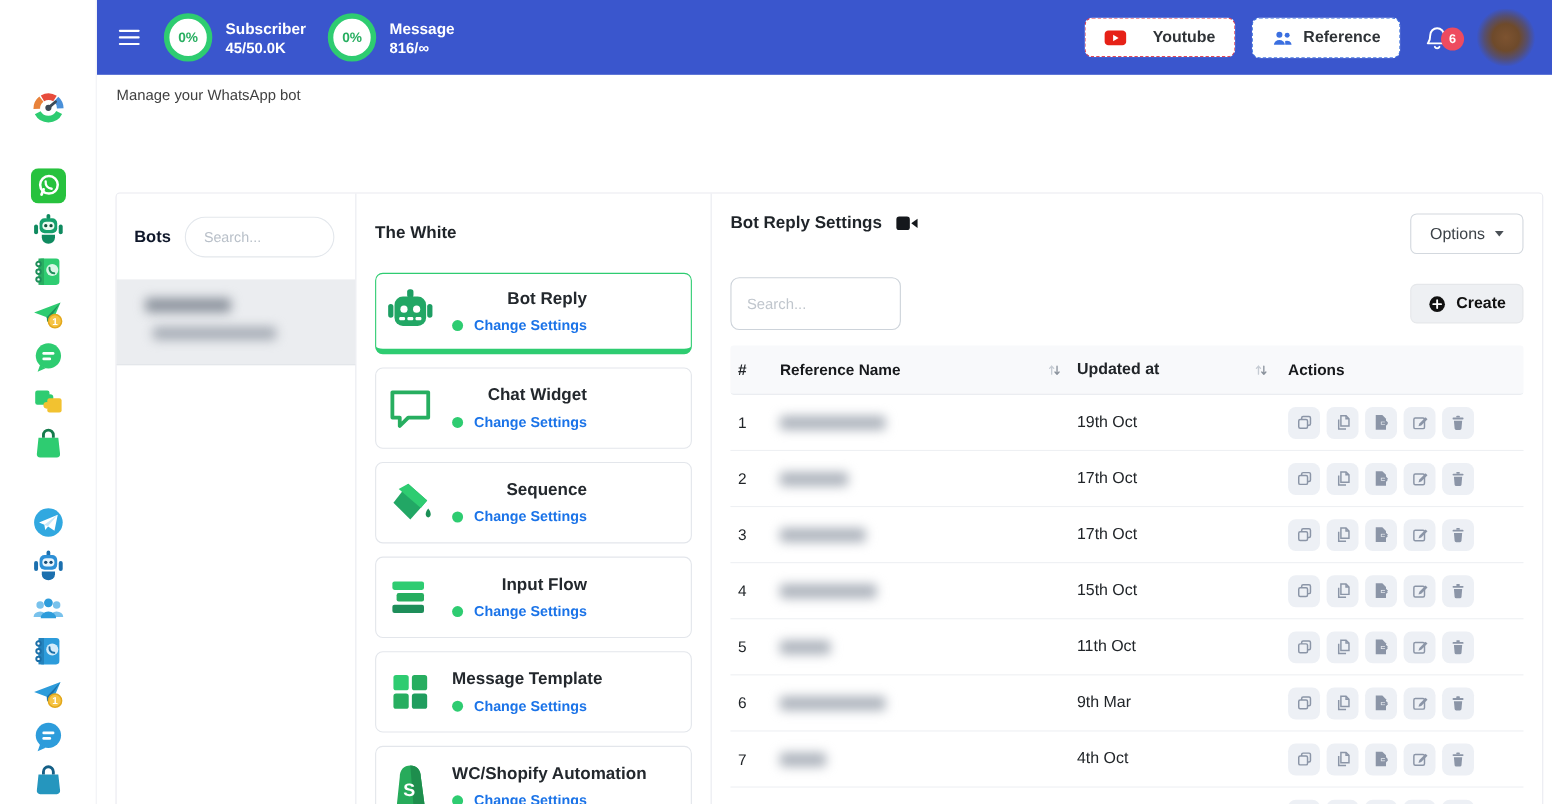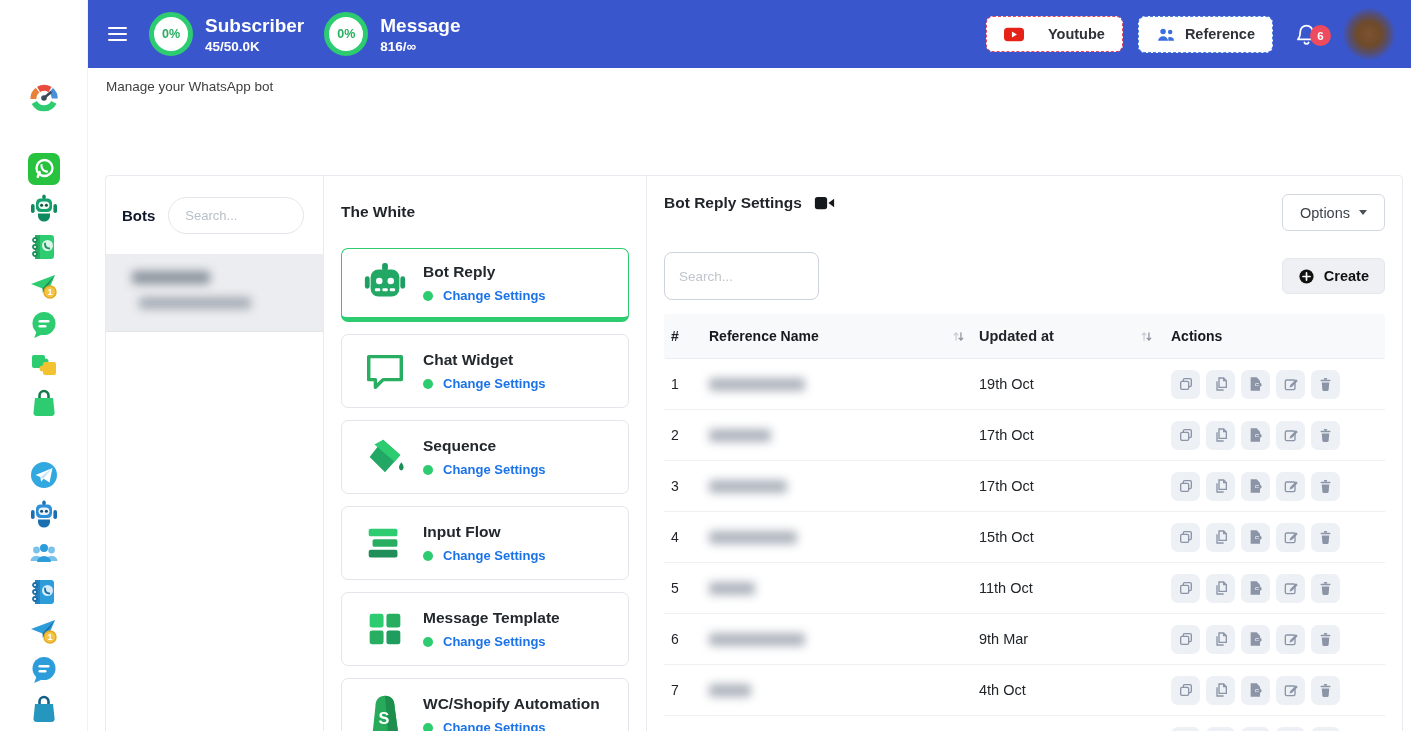--- a/index.html
+++ b/index.html
@@ -17,21 +17,21 @@
 
   
   .topbar { position:absolute; left:88px; top:0; right:0; height:68px; background:#3a56cd;
     display:flex; align-items:center; padding:0 14px 0 18px; color:#fff; z-index:2; }
   .hamburger { cursor:pointer; padding:4px 2px; }
   .hamburger span { display:block; width:19px; height:2.4px; background:#fff; margin:3.5px 0; border-radius:2px; }
   .stat { display:flex; align-items:center; gap:12px; margin-left:20px; }
   .ring { width:44px; height:44px; border-radius:50%; border:5px solid #2ecc71; background:#fff;
     display:flex; align-items:center; justify-content:center; color:#27ae60;
     font-weight:bold; font-size:12.5px; flex:none; }
-  .stat-label { font-size:19px; font-weight:bold; line-height:1.3; }
+  .stat-label { font-size:14px; font-weight:bold; line-height:1.3; }
   .stat-value { font-size:13.5px; font-weight:bold; }
   .topbar-right { margin-left:auto; display:flex; align-items:center; gap:15px; }
   .tb-btn { display:flex; align-items:center; gap:9px; background:#fff; border-radius:7px;
     padding:9px 17px; font-size:14.5px; font-weight:600; color:#2f3337; cursor:pointer;
     font-family:inherit; }
   .tb-btn.yt { border:1.6px dashed #e0475a;gap:24px; }
   .tb-btn.disc { border:1.6px dashed #4a7de0; }
   .bell-wrap { position:relative; margin-left:6px; cursor:pointer; width:26px; height:26px; }
   .badge { position:absolute; right:-11px; top:4px; background:#ee4b5f; color:#fff; border-radius:50%;
     width:21px; height:21px; font-size:11.5px; display:flex; align-items:center; justify-content:center;
@@ -57,21 +57,21 @@
   .bot-item { height:78px; background:#ebedf0; padding:17px 0 0 26px; cursor:pointer;
     border-bottom:1px solid #e3e5e9; }
   .blur1 { width:78px; height:13px; background:#8d949e; border-radius:3px; filter:blur(5px); }
   .blur2 { width:112px; height:12px; background:#a7adb6; border-radius:3px; filter:blur(5px);
     margin:13px 0 0 7px; }
 
   
   .col-feat { width:323px; border-right:1px solid #e9eaf0; flex:none; padding:27px 17px 0 17px; }
   .feat-heading { font-size:15.5px; font-weight:700; color:#1f2429; margin-bottom:27px; }
   .feat-card { border:1px solid #e3e6eb; border-radius:7px; height:74px; margin-bottom:12px;
-    display:flex; align-items:center; padding:0 20px; gap:15px; cursor:pointer; background:#fff; }
+    display:flex; align-items:center; padding:0 8px; gap:15px; cursor:pointer; background:#fff;text-align:right; }
   .feat-card.selected { border:1px solid #2ecc71; border-bottom:5px solid #2ecc71; }
   .feat-icon { width:46px; height:46px; flex:none; }
   .feat-icon svg { width:46px; height:46px; }
   .feat-name { font-size:15.5px; font-weight:700; color:#23282d; }
   .feat-sub { display:flex; align-items:center; gap:10px; margin-top:7px; }
   .dot { width:10px; height:10px; border-radius:50%; background:#2ecc71; flex:none; }
   .change-link { font-size:13px; font-weight:700; color:#1a73e8; cursor:pointer; }
 
   
   .col-set { flex:1; padding:18px 17px 0 17px; }

